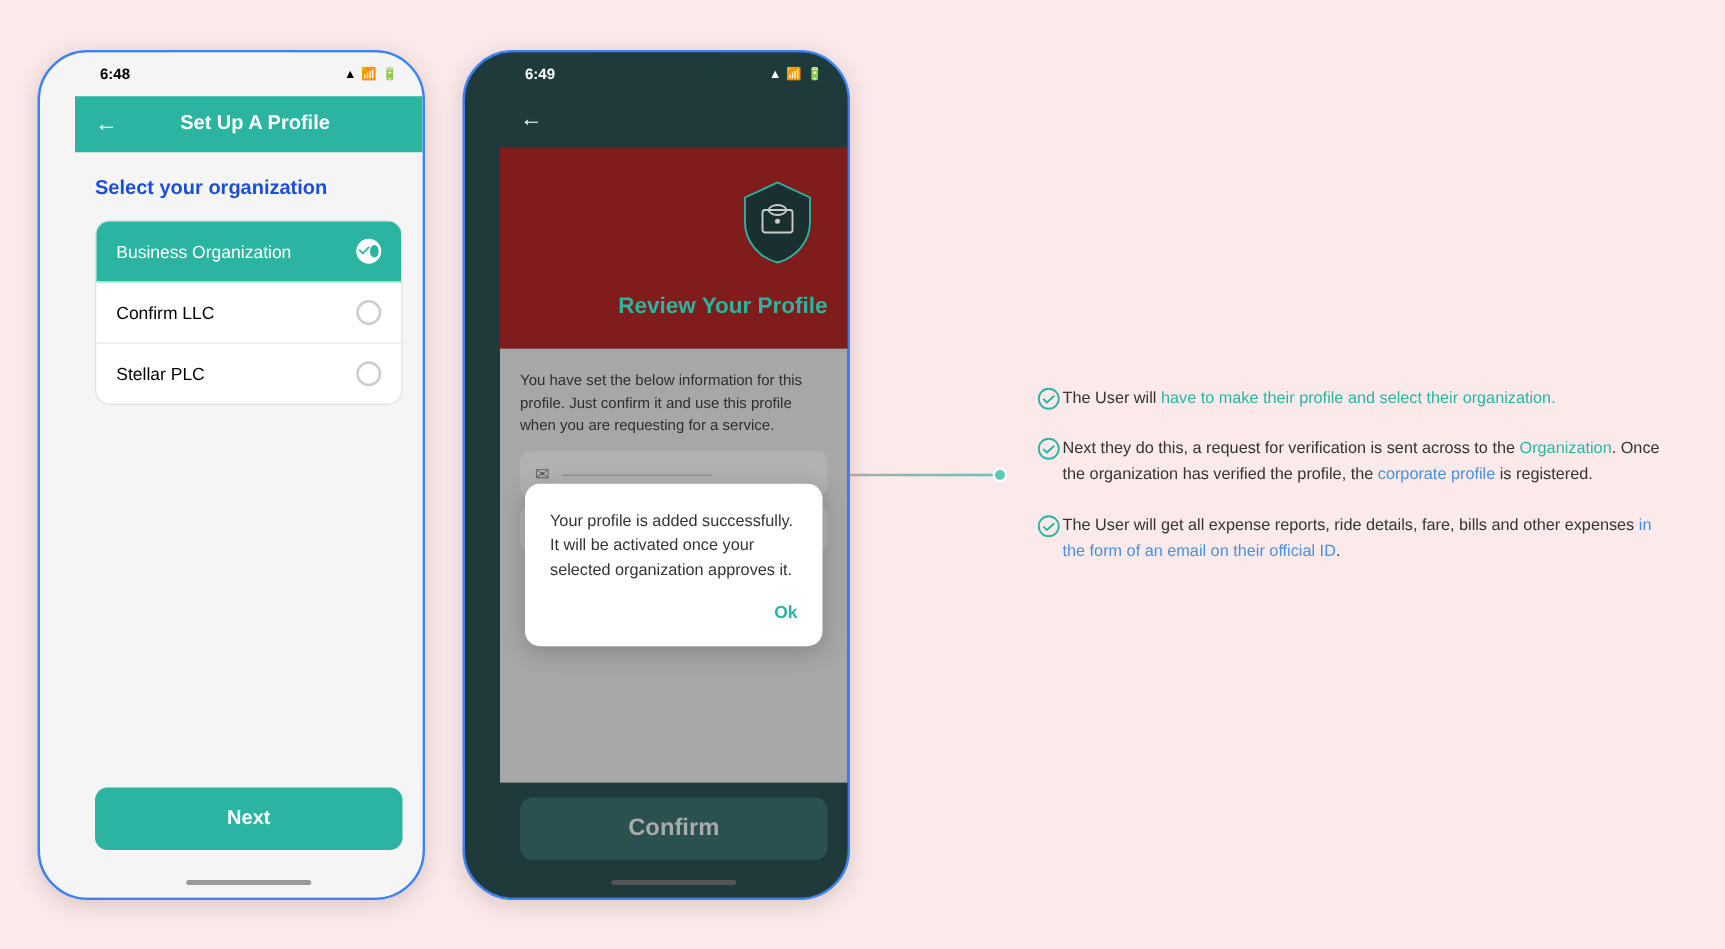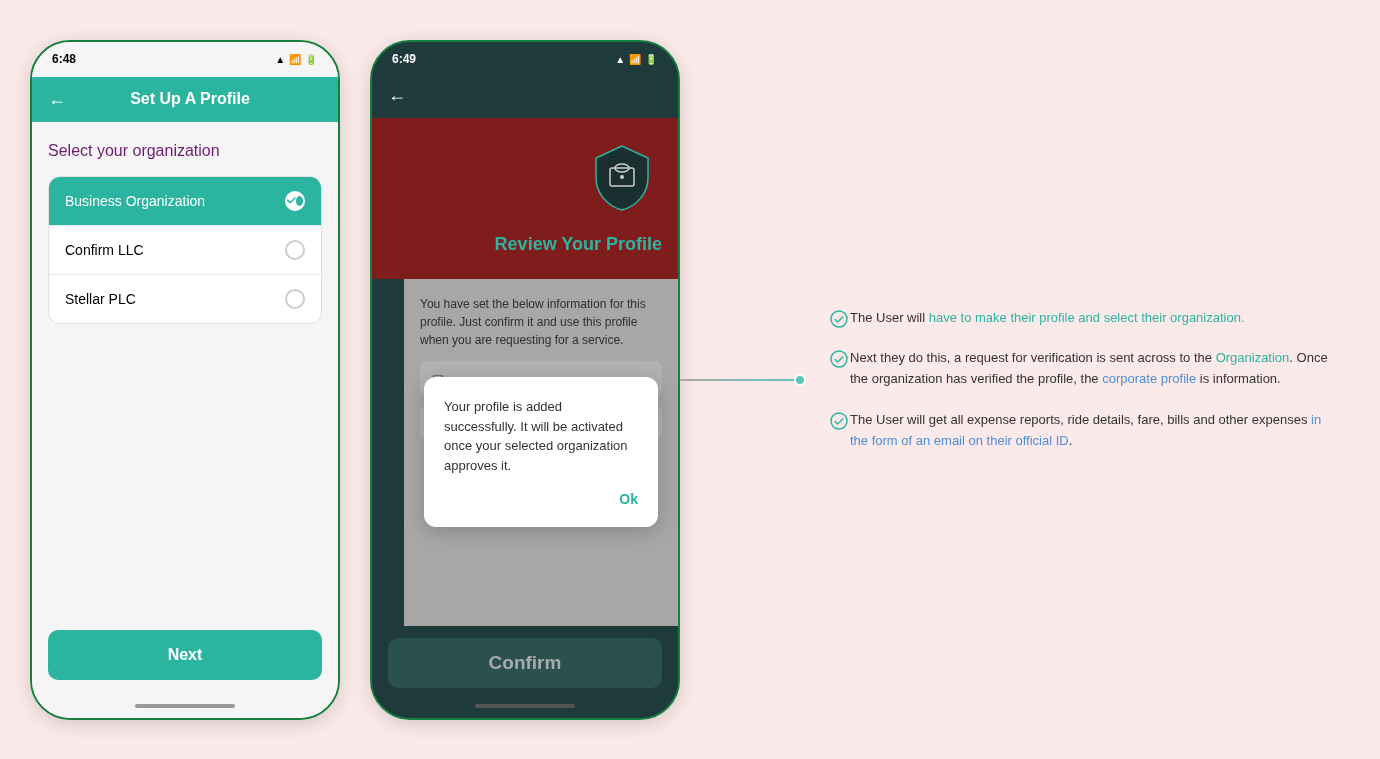--- a/index.html
+++ b/index.html
@@ -19,28 +19,29 @@
       display: flex;
       gap: 30px;
       align-items: center;
       flex-shrink: 0;
     }
 
     
     .phone {
       background: #f5f5f5;
       border-radius: 40px;
-      border: 2px solid #15803d;
+      border: 2px solid #3b82f6;
       width: 310px;
       height: 680px;
       display: flex;
       flex-direction: column;
       overflow: hidden;
       position: relative;
       box-shadow: 0 4px 20px rgba(0,0,0,0.15);
+      padding-left: 28px;
     }
 
     .notch-time { font-size: 12px; font-weight: 700; }
     .notch-icons { display: flex; gap: 4px; align-items: center; font-size: 10px; }
 
     .phone-notch {
       width: 100px;
       height: 22px;
       background: #f5f5f5;
       border-radius: 0 0 15px 15px;
@@ -87,22 +88,22 @@
 
     .phone1-body {
       flex: 1;
       background: #f5f5f5;
       padding: 20px 16px;
       overflow: hidden;
     }
 
     .select-org-title {
       font-size: 16px;
-      font-weight: 400;
-      color: #701a75;
+      font-weight: 700;
+      color: #1d4ed8;
       margin-bottom: 16px;
     }
 
     .org-list {
       background: white;
       border-radius: 12px;
       overflow: hidden;
       border: 1px solid #e0e0e0;
     }
 
@@ -225,21 +226,20 @@
       color: #2bb5a0;
       font-size: 18px;
       font-weight: 600;
     }
 
     .phone2-body {
       flex: 1;
       background: #f0f0f0;
       padding: 16px;
       position: relative;
-      margin-left: 32px;
     }
 
     .review-description {
       font-size: 12px;
       color: #444;
       line-height: 1.5;
       margin-bottom: 12px;
     }
 
     .review-field {
@@ -495,21 +495,21 @@
       <span>The User will </span><span class="highlight-teal">have to make their profile and select their organization.</span>
     </div>
   </div>
 
   <div class="annotation-item">
     <svg class="check-icon" viewBox="0 0 18 18" fill="none" xmlns="http://www.w3.org/2000/svg">
       <circle cx="9" cy="9" r="8" stroke="#2bb5a0" stroke-width="1.5"></circle>
       <path d="M5 9.5L7.5 12L13 7" stroke="#2bb5a0" stroke-width="1.5" stroke-linecap="round" stroke-linejoin="round"></path>
     </svg>
     <div class="annotation-text">
-      <span>Next they do this, a request for verification is sent across to the </span><span class="highlight-teal">Organization</span><span>. Once the organization has verified the profile, the </span><span class="highlight-blue">corporate profile</span><span> is information.</span>
+      <span>Next they do this, a request for verification is sent across to the </span><span class="highlight-teal">Organization</span><span>. Once the organization has verified the profile, the </span><span class="highlight-blue">corporate profile</span><span> is registered.</span>
     </div>
   </div>
 
   <div class="annotation-item">
     <svg class="check-icon" viewBox="0 0 18 18" fill="none" xmlns="http://www.w3.org/2000/svg">
       <circle cx="9" cy="9" r="8" stroke="#2bb5a0" stroke-width="1.5"></circle>
       <path d="M5 9.5L7.5 12L13 7" stroke="#2bb5a0" stroke-width="1.5" stroke-linecap="round" stroke-linejoin="round"></path>
     </svg>
     <div class="annotation-text">
       <span>The User will get all expense reports, ride details, fare, bills and other expenses </span><span class="highlight-blue">in the form of an email on their official ID</span><span>.</span>

